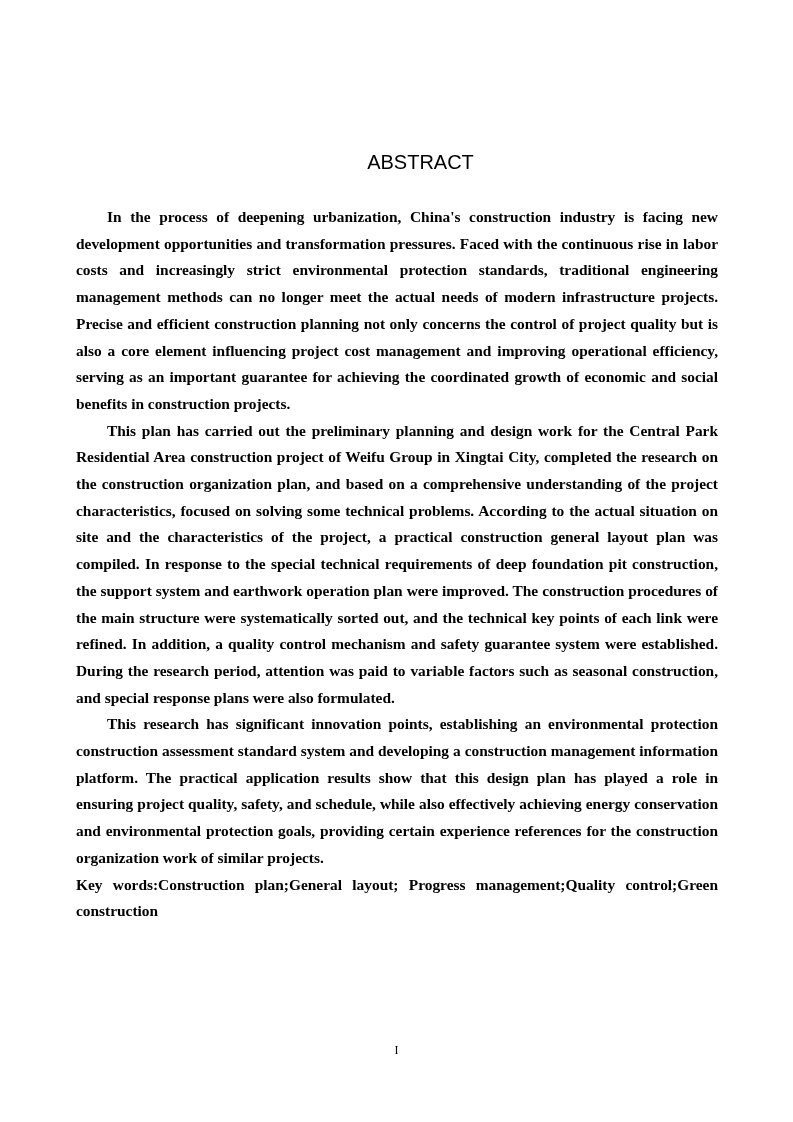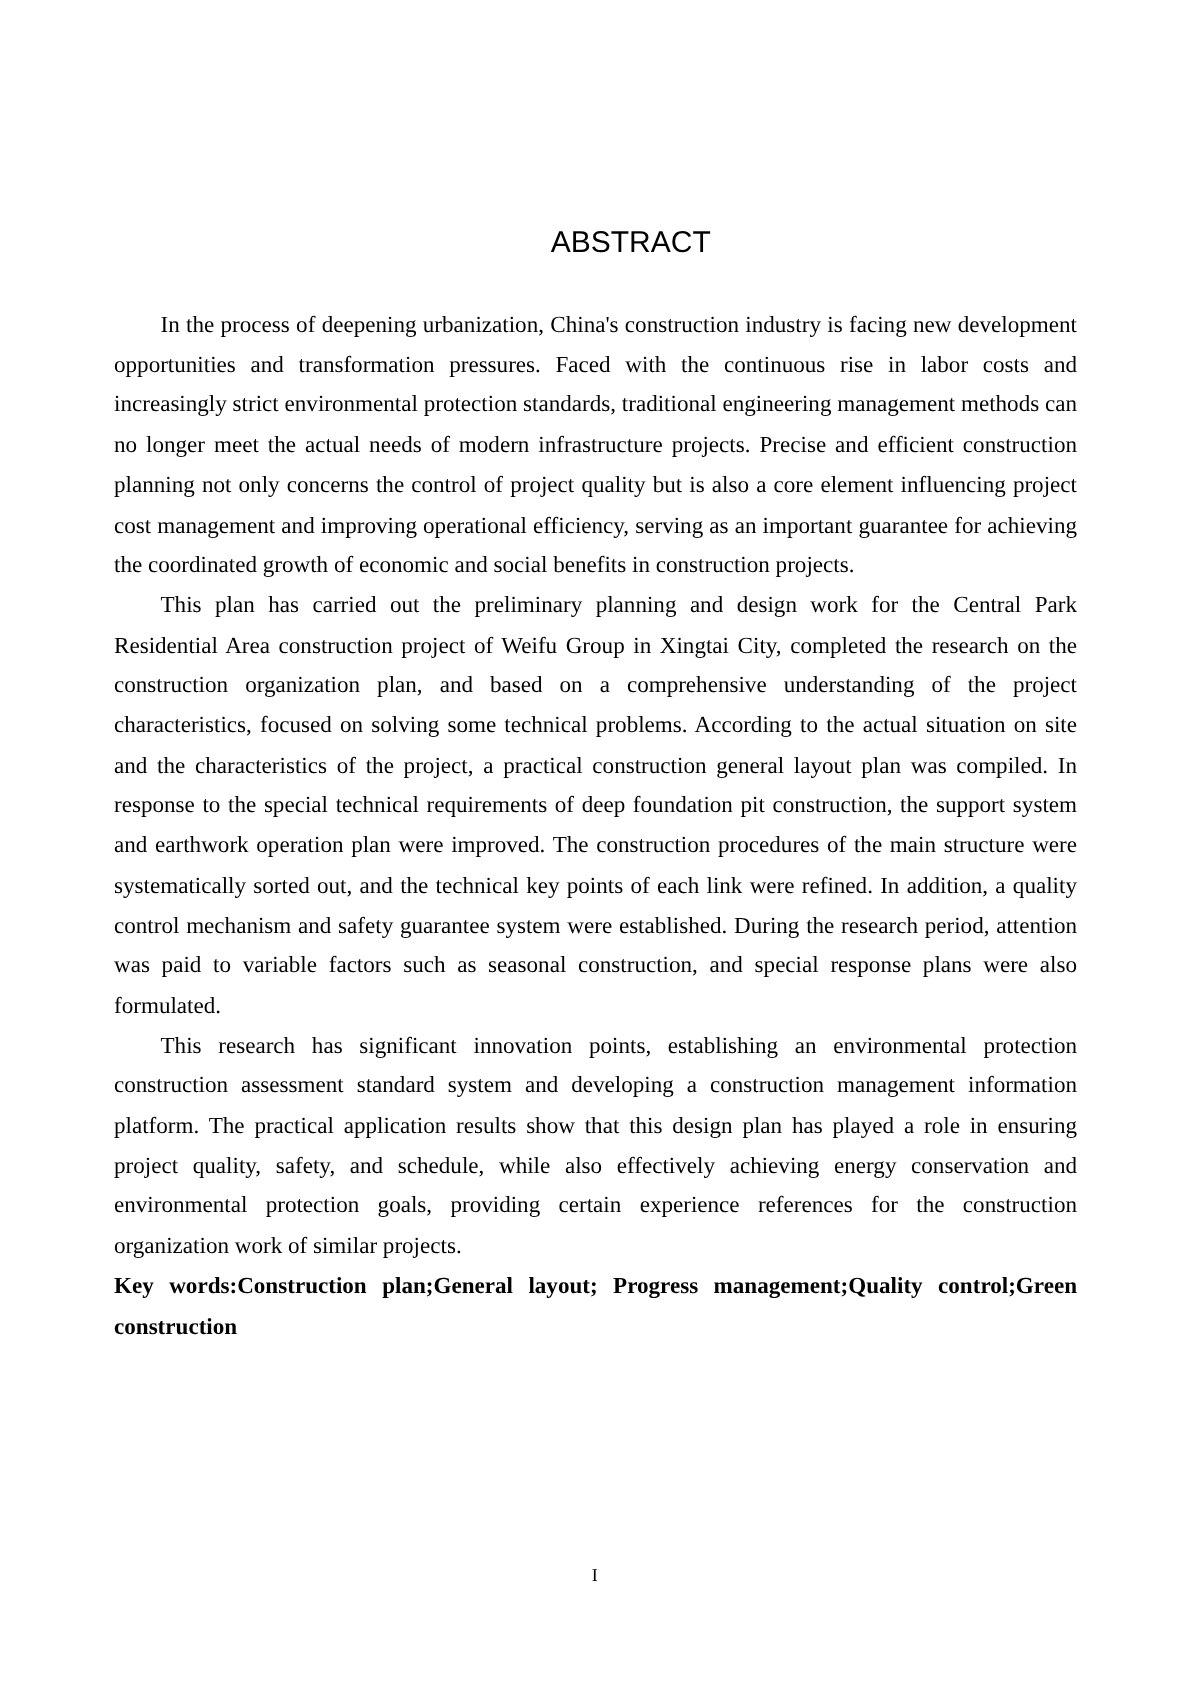--- a/index.html
+++ b/index.html
@@ -33,20 +33,21 @@
       width: 642px;
       font-family: "Liberation Serif", serif;
       font-size: 15.4px;
       line-height: 26.7px;
       text-align: justify;
     }
     .para {
       margin: 0;
       text-indent: 31px;
       text-align: justify;
+      font-weight: bold;
     }
     .keywords {
       margin: 0;
       font-weight: bold;
       text-align: justify;
       font-family: Liberation Serif, serif;
     }
     .page-number {
       position: absolute;
       top: 1042px;

